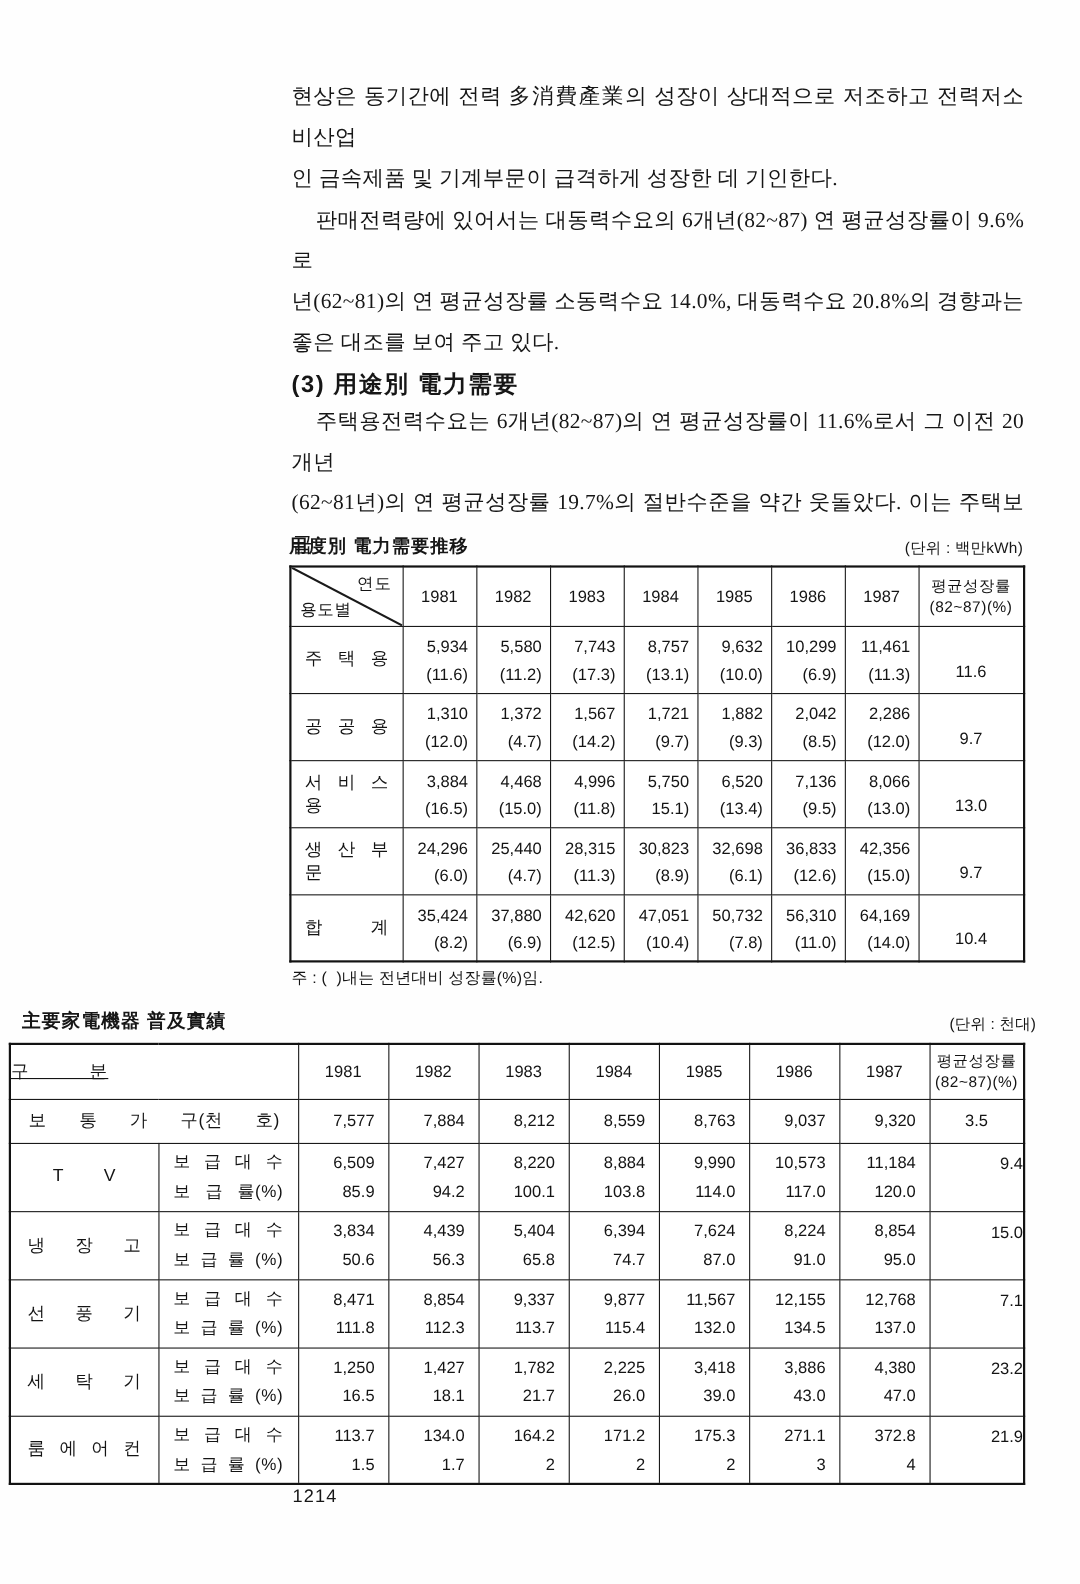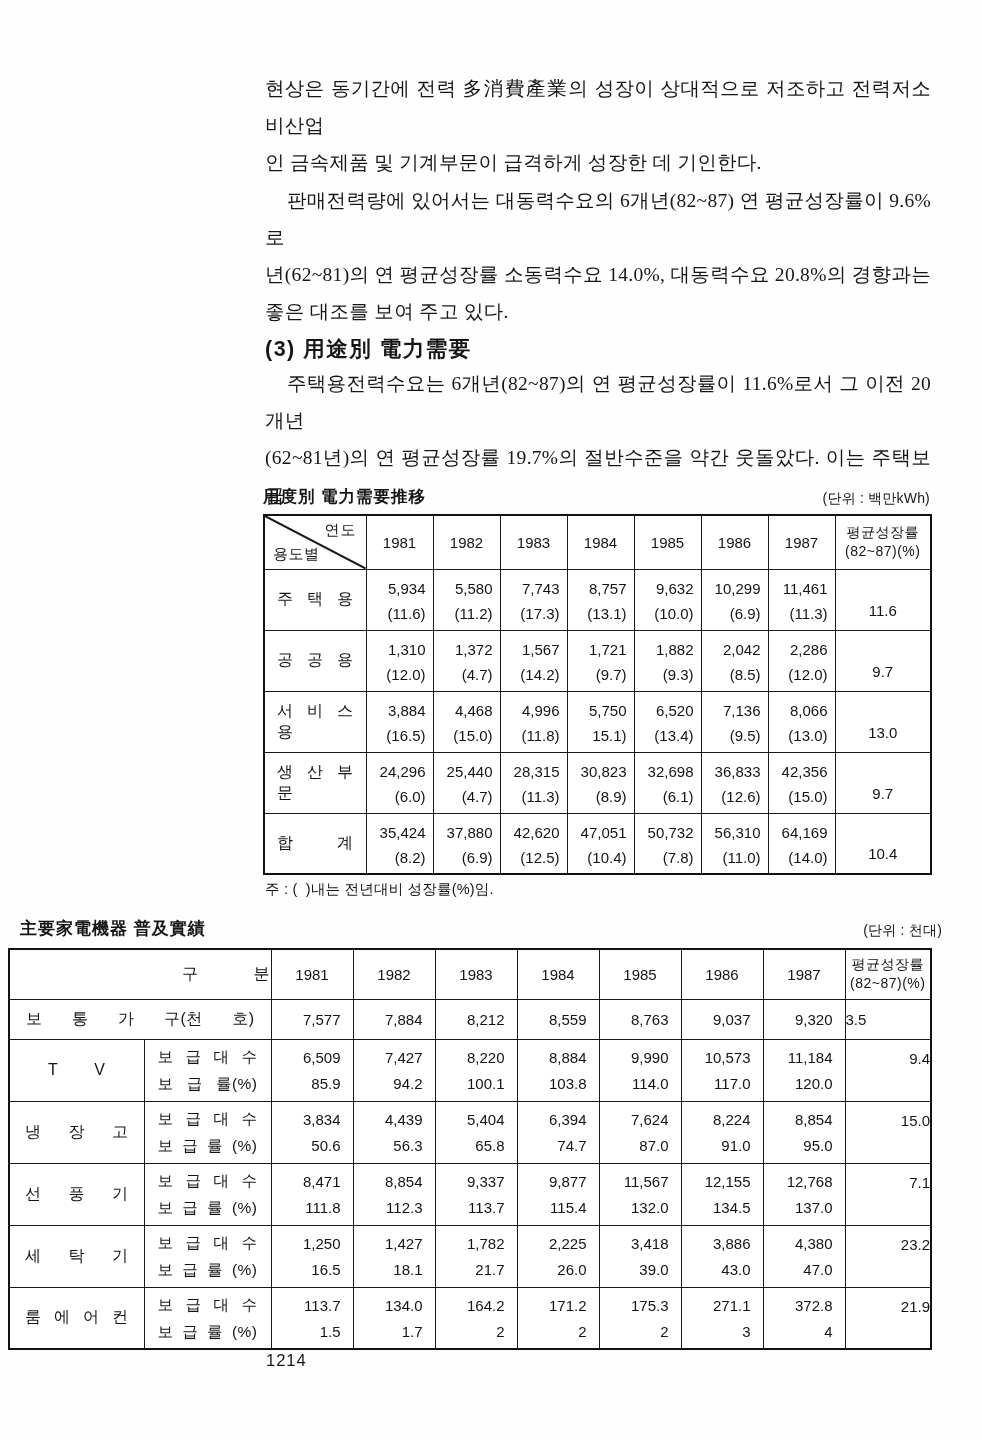--- a/index.html
+++ b/index.html
@@ -46,34 +46,34 @@
   .t1 .p { text-align:right; padding:4px 7px 0 0; font-size:15px; line-height:21px; }
   .t1 td.ac { text-align:center; vertical-align:bottom; padding-bottom:11px; font-size:15px; }
 
   .note { position:absolute; left:265px; top:880px; font-family:"Liberation Sans","DejaVu Sans",sans-serif; font-size:14.5px; white-space:pre; letter-spacing:.2px; }
 
   
   .t2 { left:8px; top:948px; width:922px; }
   .t2 tr.hr { height:50px; }
   .t2 tr.r1 { height:40px; }
   .t2 tr.ar { height:62px; }
-  .t2 th.gh { font-size:16px; white-space:pre; text-align:right; letter-spacing:1px; }
+  .t2 th.gh { font-size:16px; white-space:pre; text-align:left; letter-spacing:1px;text-decoration:underline; }
   .t2 th.yh { font-size:15px; text-align:center; }
   .t2 th.avgh div { font-size:14px; line-height:19px; text-align:center; letter-spacing:.5px; }
   .t2 td.hl { font-size:16px; text-align:justify; text-align-last:justify; padding:0 16px; letter-spacing:.5px; }
   .t2 td.n1 { text-align:right; padding-right:12px; font-size:15px; }
   .t2 td.app { font-size:16px; text-align:justify; text-align-last:justify; padding:0 15px; letter-spacing:.5px; }
   .t2 td.app.tv { padding:0 38px; }
   .t2 td.met { vertical-align:middle; }
   .t2 .met div { font-size:15.5px; text-align:justify; text-align-last:justify; padding:0 13px; line-height:27px; letter-spacing:.5px; }
   .t2 td.dc2 { vertical-align:top; }
   .t2 .n { text-align:right; padding:5px 12px 0 0; font-size:15px; line-height:26px; }
   .t2 .r { text-align:right; padding:0 12px 0 0; font-size:15px; line-height:26px; }
   .t2 td.ac2 { text-align:right; vertical-align:top; padding-top:10px; font-size:15px; }
-  .t2 td.acm { text-align:left; font-size:15px; }
+  .t2 td.acm { text-align:center; font-size:15px; }
 
   .pagenum { position:absolute; left:266px; top:1351px; font-family:"Liberation Sans","DejaVu Sans",sans-serif; font-size:16.5px; letter-spacing:1px; }
 </style>
 </head>
 <body>
 
 <div class="page">
 
   <div class="tblock b1">
     <div class="ln jl">현상은 동기간에 전력 多消費產業의 성장이 상대적으로 저조하고 전력저소비산업</div>

